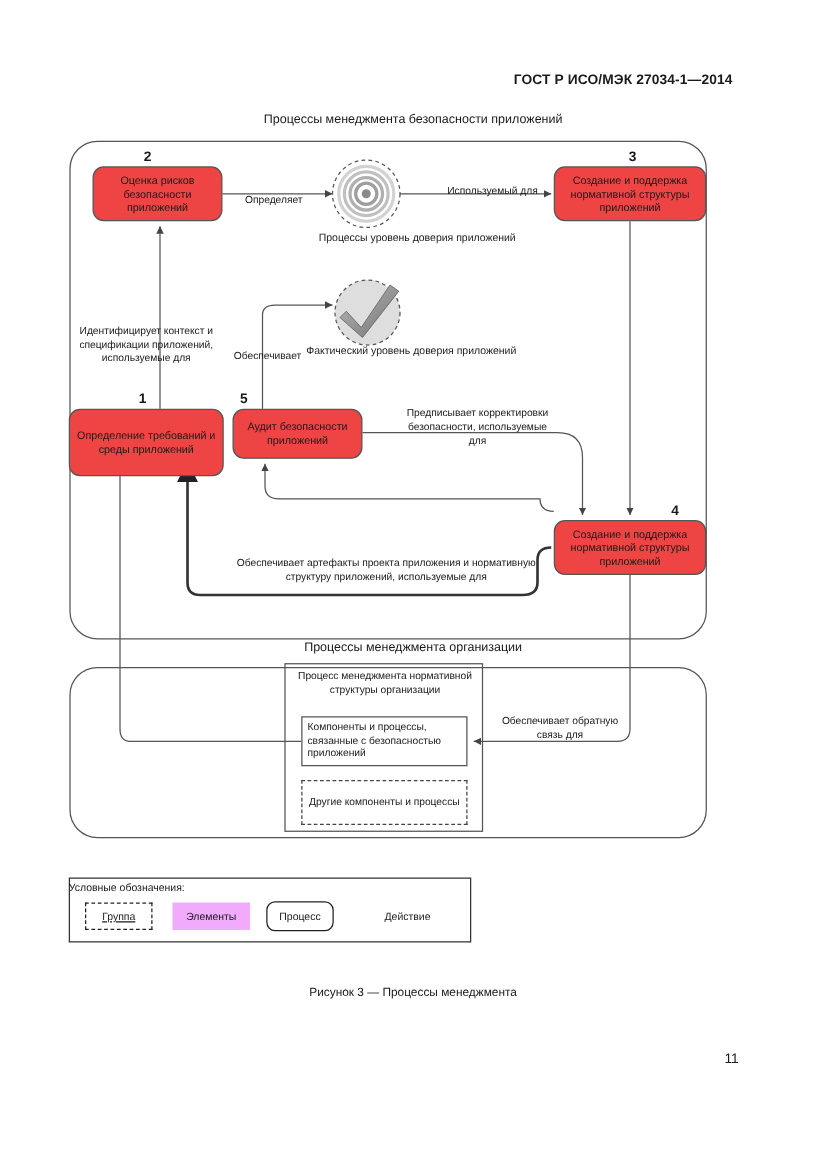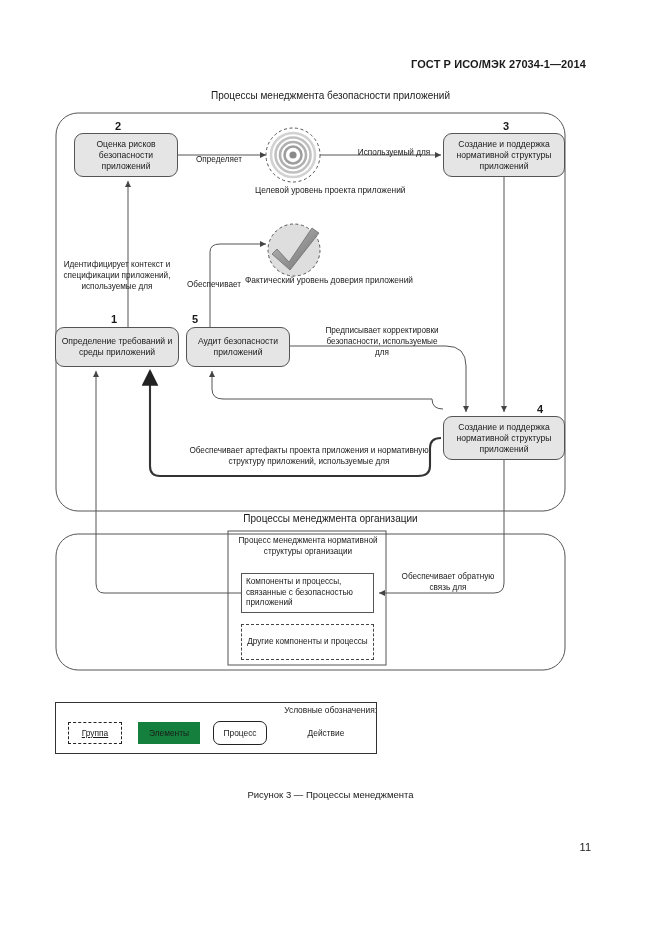--- a/index.html
+++ b/index.html
@@ -63,21 +63,21 @@
     white-space: nowrap;
   }
   #app-group-title { top: 90px; left: 0; width: 661px; }
   #org-group-title { top: 513px; left: 0; width: 661px; }
 
   
   .proc {
     position: absolute;
     border: 1px solid #555;
     border-radius: 9px;
-    background: #e5e5e5;
+    background: #ef4444;
     box-sizing: border-box;
     display: flex;
     align-items: center;
     justify-content: center;
     text-align: center;
     font-size: 8.6px;
     line-height: 1.28;
     padding: 2px 4px;
     color: #1a1a1a;
   }
@@ -85,21 +85,21 @@
     position: absolute;
     font-size: 11px;
     font-weight: bold;
     color: #1a1a1a;
   }
   
   #proc-2 { left: 74px;  top: 133px; width: 104px; height: 44px; }
   #num-2  { left: 115px; top: 120px; }
   #proc-3 { left: 443px; top: 133px; width: 122px; height: 44px; }
   #num-3  { left: 503px; top: 120px; }
-  #proc-1 { left: 55px;  top: 327px; width: 124px; height: 40px; }
+  #proc-1 { left: 55px;  top: 327px; width: 124px; height: 54px; }
   #num-1  { left: 111px; top: 313px; }
   #proc-5 { left: 186px; top: 327px; width: 104px; height: 40px; }
   #num-5  { left: 192px; top: 313px; }
   #proc-4 { left: 443px; top: 416px; width: 122px; height: 44px; }
   #num-4  { left: 537px; top: 403px; }
 
   
   .element-box {
     position: absolute;
     border: 1px solid #555;
@@ -179,41 +179,41 @@
     height: 52px;
     border: 1px solid #333;
     box-sizing: border-box;
     background: #fff;
   }
   #legend-title {
     position: absolute;
     left: 55px;
     top: 705px;
     width: 322px;
-    text-align: right;
+    text-align: left;
     font-size: 8.4px;
   }
   .legend-item {
     position: absolute;
     font-size: 8.4px;
     display: flex;
     align-items: center;
     justify-content: center;
     text-align: center;
     white-space: nowrap;
   }
   #legend-group {
     left: 68px; top: 722px; width: 54px; height: 22px;
     border: 1.3px dashed #222;
     box-sizing: border-box;
     text-decoration: underline;
   }
   #legend-elements {
     left: 138px; top: 722px; width: 62px; height: 22px;
-    background: #15803d;
+    background: #f0abfc;
   }
   #legend-process {
     left: 213px; top: 721px; width: 54px; height: 24px;
     border: 1.2px solid #222;
     border-radius: 7px;
     box-sizing: border-box;
   }
   #legend-action-label {
     left: 283px; top: 722px; width: 86px; height: 22px;
   }
@@ -297,21 +297,21 @@
 
   <div class="proc-num" id="num-1">1</div>
   <div class="proc" id="proc-1">Определение требований и среды приложений</div>
 
   <div class="proc-num" id="num-5">5</div>
   <div class="proc" id="proc-5">Аудит безопасности приложений</div>
 
   <div class="proc-num" id="num-4">4</div>
   <div class="proc" id="proc-4">Создание и поддержка нормативной структуры приложений</div>
 
-  <div class="icon-caption" id="target-caption">Целевой уровень проекта приложений</div>
+  <div class="icon-caption" id="target-caption">Процессы уровень доверия приложений</div>
   <div class="icon-caption" id="actual-caption">Фактический уровень доверия приложений</div>
 
   <div class="edge-label" id="lbl-opredelyaet">Определяет</div>
   <div class="edge-label" id="lbl-ispolzuemyy">Используемый для</div>
   <div class="edge-label" id="lbl-identificiruet">Идентифицирует контекст и спецификации приложений, используемые для</div>
   <div class="edge-label" id="lbl-obespech-act">Обеспечивает</div>
   <div class="edge-label" id="lbl-predpisyvaet">Предписывает корректировки безопасности, используемые для</div>
   <div class="edge-label" id="lbl-obespech-art">Обеспечивает артефакты проекта приложения и нормативную структуру приложений, используемые для</div>
   <div class="edge-label" id="lbl-obespech-fb">Обеспечивает обратную связь для</div>
 

